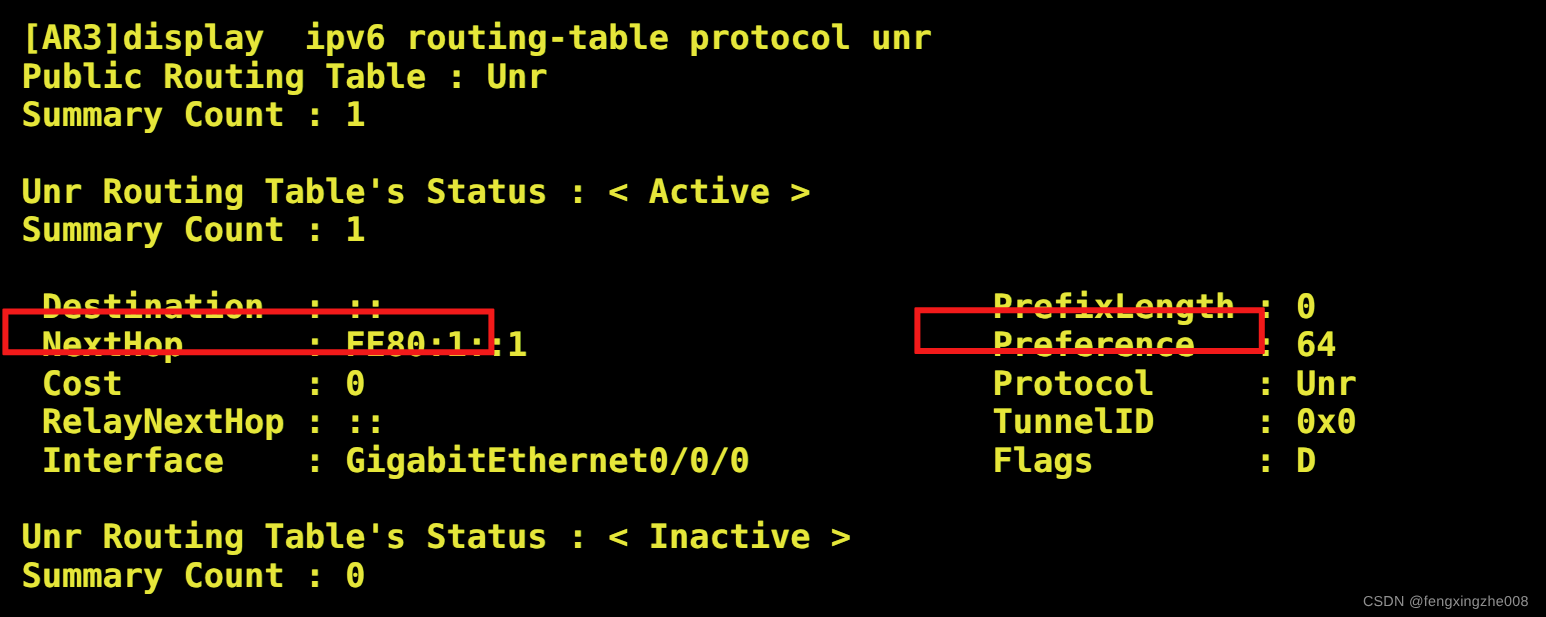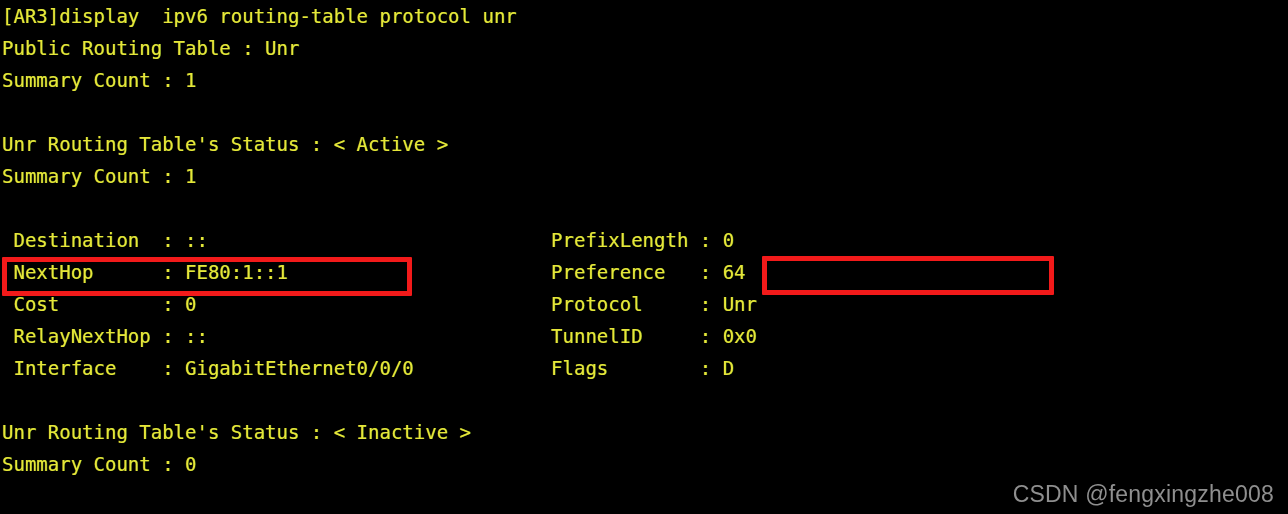--- a/index.html
+++ b/index.html
@@ -12,27 +12,27 @@
     width: 1288px;
     height: 514px;
     background: #000000;
     overflow: hidden;
     font-family: "DejaVu Sans Mono", "Liberation Mono", monospace;
   }
   .console-text {
     position: absolute;
     left: 2px;
     top: 0px;
-    margin: 0;
+    margin: 16px;
     white-space: pre;
     color: #e6e63a;
-    font-size: 19px;
+    font-size: 28px;
     line-height: 32px;
     letter-spacing: 0px;
-    font-weight: normal;
+    font-weight: bold;
     text-shadow: 0.5px 0 0 rgba(120,190,40,0.55), -0.5px 0 0 rgba(200,160,20,0.35);
   }
   .hl-box {
     position: absolute;
     border: 5px solid #f21a1a;
     border-radius: 1px;
     box-sizing: border-box;
     pointer-events: none;
   }
   #hl-nexthop {
@@ -46,21 +46,21 @@
     top: 256px;
     width: 292px;
     height: 39px;
   }
   #watermark {
     position: absolute;
     right: 14px;
     bottom: 6px;
     color: #8f8f8f;
     font-family: "Liberation Sans", sans-serif;
-    font-size: 23px;
+    font-size: 12px;
     letter-spacing: 0.2px;
     white-space: pre;
   }
 </style>
 </head>
 <body>
 
 <div id="terminal">
 
   <pre class="console-text">[AR3]display  ipv6 routing-table protocol unr

